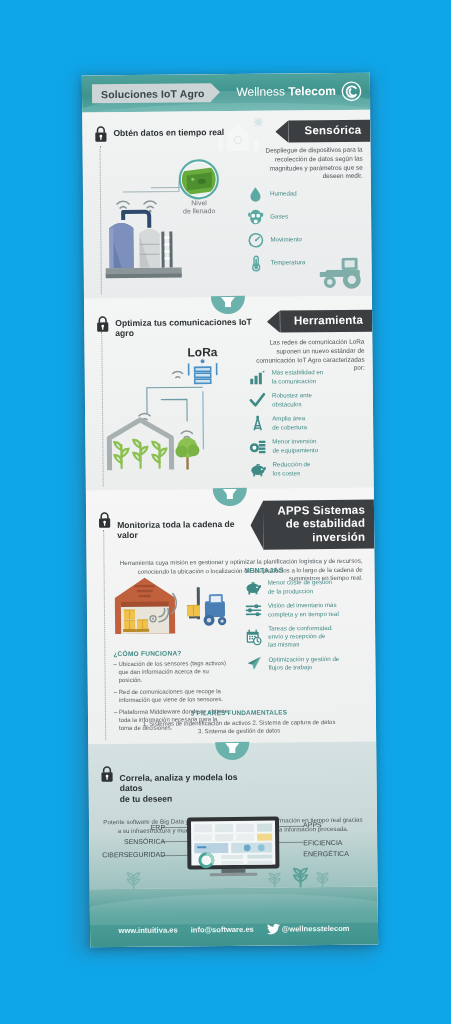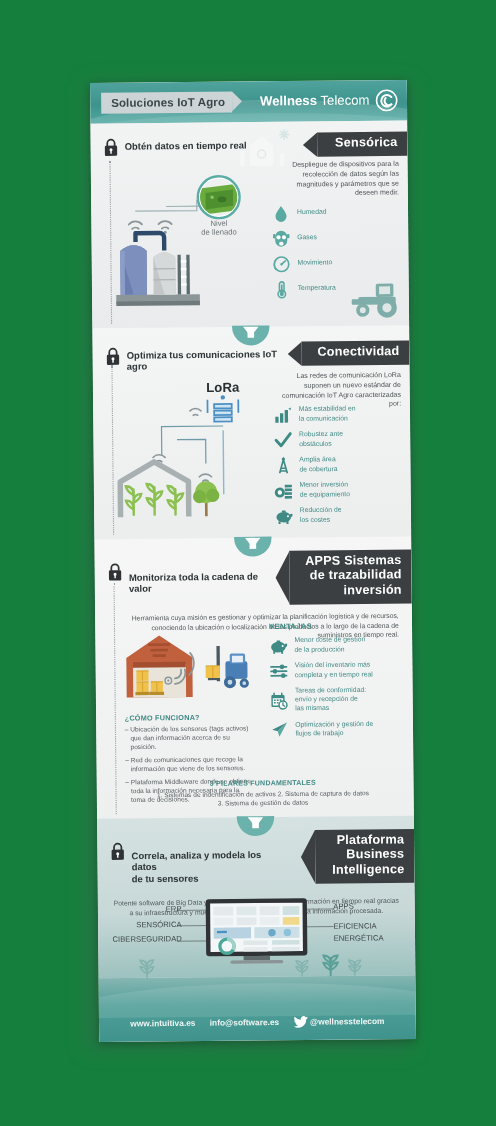--- a/index.html
+++ b/index.html
@@ -10,21 +10,21 @@
     background: #ffffff;
     font-family: "Liberation Sans", sans-serif;
     overflow: hidden;
   }
 
   
   #canvas {
     position: relative;
     width: 451px;
     height: 1024px;
-    background: #15803d;
+    background: #0ea5e9;
   }
 
   
   .poster-shadow {
     position: absolute;
     left: 78px; top: 76px;
     width: 296px; height: 878px;
     background: rgba(80,85,90,0.30);
     filter: blur(9px);
     border-radius: 2px;
@@ -73,22 +73,22 @@
   .tag-ribbon::after {
     content: ""; position: absolute; right: -9px; top: 0;
     border-top: 9.5px solid transparent;
     border-bottom: 9.5px solid transparent;
     border-left: 9px solid #cdd4d6;
   }
   .brand {
     position: absolute; right: 34px; top: 11px;
     color: #ffffff; font-size: 12px; white-space: nowrap;
   }
-  .brand b { font-weight: bold; }
-  .brand span { font-weight: normal; text-align: right; }
+  .brand b { font-weight: normal; }
+  .brand span { font-weight: bold; text-align: right; }
   .brand-logo {
     position: absolute; right: 8px; top: 8px;
     width: 21px; height: 21px;
   }
 
   
   .sec { position: relative; width: 100%; }
   .sec-1 { background: linear-gradient(180deg,#f2f3f3 0%,#e9ebec 100%); }
   .sec-2 { background: linear-gradient(180deg,#f4f5f5 0%,#eceeee 100%); }
   .sec-3 { background: linear-gradient(180deg,#f6f6f6 0%,#eeefef 100%); }
@@ -452,21 +452,21 @@
       <div class="sec-head" style="padding-top:18px;">
         <svg class="lock" style="top:17px;" viewBox="0 0 14 18">
           <path d="M3.4 8 V5.4 a3.6 3.6 0 0 1 7.2 0 V8" fill="none" stroke="#2f3335" stroke-width="1.7"></path>
           <rect x="1" y="7.6" width="12" height="10" rx="1.2" fill="#2f3335"></rect>
           <circle cx="7" cy="11.6" r="1.5" fill="#ffffff"></circle>
           <rect x="6.3" y="12.3" width="1.4" height="3.2" fill="#ffffff"></rect>
         </svg>
         <div class="claim" style="max-width:140px;">Optimiza tus comunicaciones IoT agro</div>
         <div class="banner" style="top:14px;">
           <div class="banner-notch"></div>
-          <span>Conectividad</span>
+          <span>Herramienta</span>
         </div>
       </div>
 
       <div class="intro-right" style="top:42px; width:118px;">Las redes de comunicación LoRa suponen un nuevo estándar de comunicación IoT Agro caracterizadas por:</div>
 
       <svg class="illus" style="left:14px; top:44px; width:150px; height:140px;" viewBox="0 0 150 140">
 
         <text x="104" y="15" font-family="Liberation Sans, sans-serif" font-size="12" font-weight="bold" fill="#2b3032" text-anchor="middle">LoRa</text>
 
         <g stroke="#4a90c4" stroke-width="1.6" fill="none">
@@ -604,21 +604,21 @@
         <svg class="lock" style="top:21px;" viewBox="0 0 14 18">
           <path d="M3.4 8 V5.4 a3.6 3.6 0 0 1 7.2 0 V8" fill="none" stroke="#2f3335" stroke-width="1.7"></path>
           <rect x="1" y="7.6" width="12" height="10" rx="1.2" fill="#2f3335"></rect>
           <circle cx="7" cy="11.6" r="1.5" fill="#ffffff"></circle>
           <rect x="6.3" y="12.3" width="1.4" height="3.2" fill="#ffffff"></rect>
         </svg>
         <div class="claim" style="max-width:132px; margin-top:10px;">Monitoriza toda la cadena de valor</div>
         <div class="banner" style="top:12px; min-width:96px;">
           <div class="banner-notch"></div>
           <span>APPS Sistemas</span><br>
-          <span>de trazabilidad</span><br>
+          <span>de estabilidad</span><br>
           <span>inversión</span>
         </div>
       </div>
 
       <div class="intro-wide" style="margin-top:18px;">Herramienta cuya misión es gestionar y optimizar la planificación logística y de recursos, conociendo la ubicación o localización de los productos a lo largo de la cadena de suministros en tiempo real.</div>
 
       <svg class="illus" style="left:22px; top:82px; width:128px; height:68px;" viewBox="0 0 128 68">
 
         <path d="M6 62 V26 L36 6 L66 26 V62 Z" fill="#c0603c"></path>
         <path d="M12 62 V32 h48 v30 Z" fill="#e9e4d9"></path>
@@ -752,27 +752,21 @@
       </div>
 
       <div class="sec-head" style="padding-top:20px;">
         <svg class="lock" style="top:21px;" viewBox="0 0 14 18">
           <path d="M3.4 8 V5.4 a3.6 3.6 0 0 1 7.2 0 V8" fill="none" stroke="#2f3335" stroke-width="1.7"></path>
           <rect x="1" y="7.6" width="12" height="10" rx="1.2" fill="#2f3335"></rect>
           <circle cx="7" cy="11.6" r="1.5" fill="#ffffff"></circle>
           <rect x="6.3" y="12.3" width="1.4" height="3.2" fill="#ffffff"></rect>
         </svg>
         <div class="claim" style="max-width:140px; margin-top:9px;">
-          <span>Correla, analiza y modela los datos</span><br><span>de tu sensores</span>
-        </div>
-        <div class="banner" style="top:12px; min-width:90px;">
-          <div class="banner-notch"></div>
-          <span>Plataforma</span><br>
-          <span>Business</span><br>
-          <span>Intelligence</span>
+          <span>Correla, analiza y modela los datos</span><br><span>de tu deseen</span>
         </div>
       </div>
 
       <div class="intro-center" style="margin-top:14px;">Potente software de Big Data y visualización que traduce la información en tiempo real gracias a su infraestructura y muestra de forma sencilla e intuitiva la información procesada.</div>
 
       <div style="position:absolute; left:0; right:0; top:72px; height:62px;">
         <svg style="position:absolute; left:0; top:0; width:288px; height:62px;" viewBox="0 0 288 62">
 
           <g stroke="#5e6a6c" stroke-width="0.7" fill="none">
             <path d="M72 12 H100"></path>

